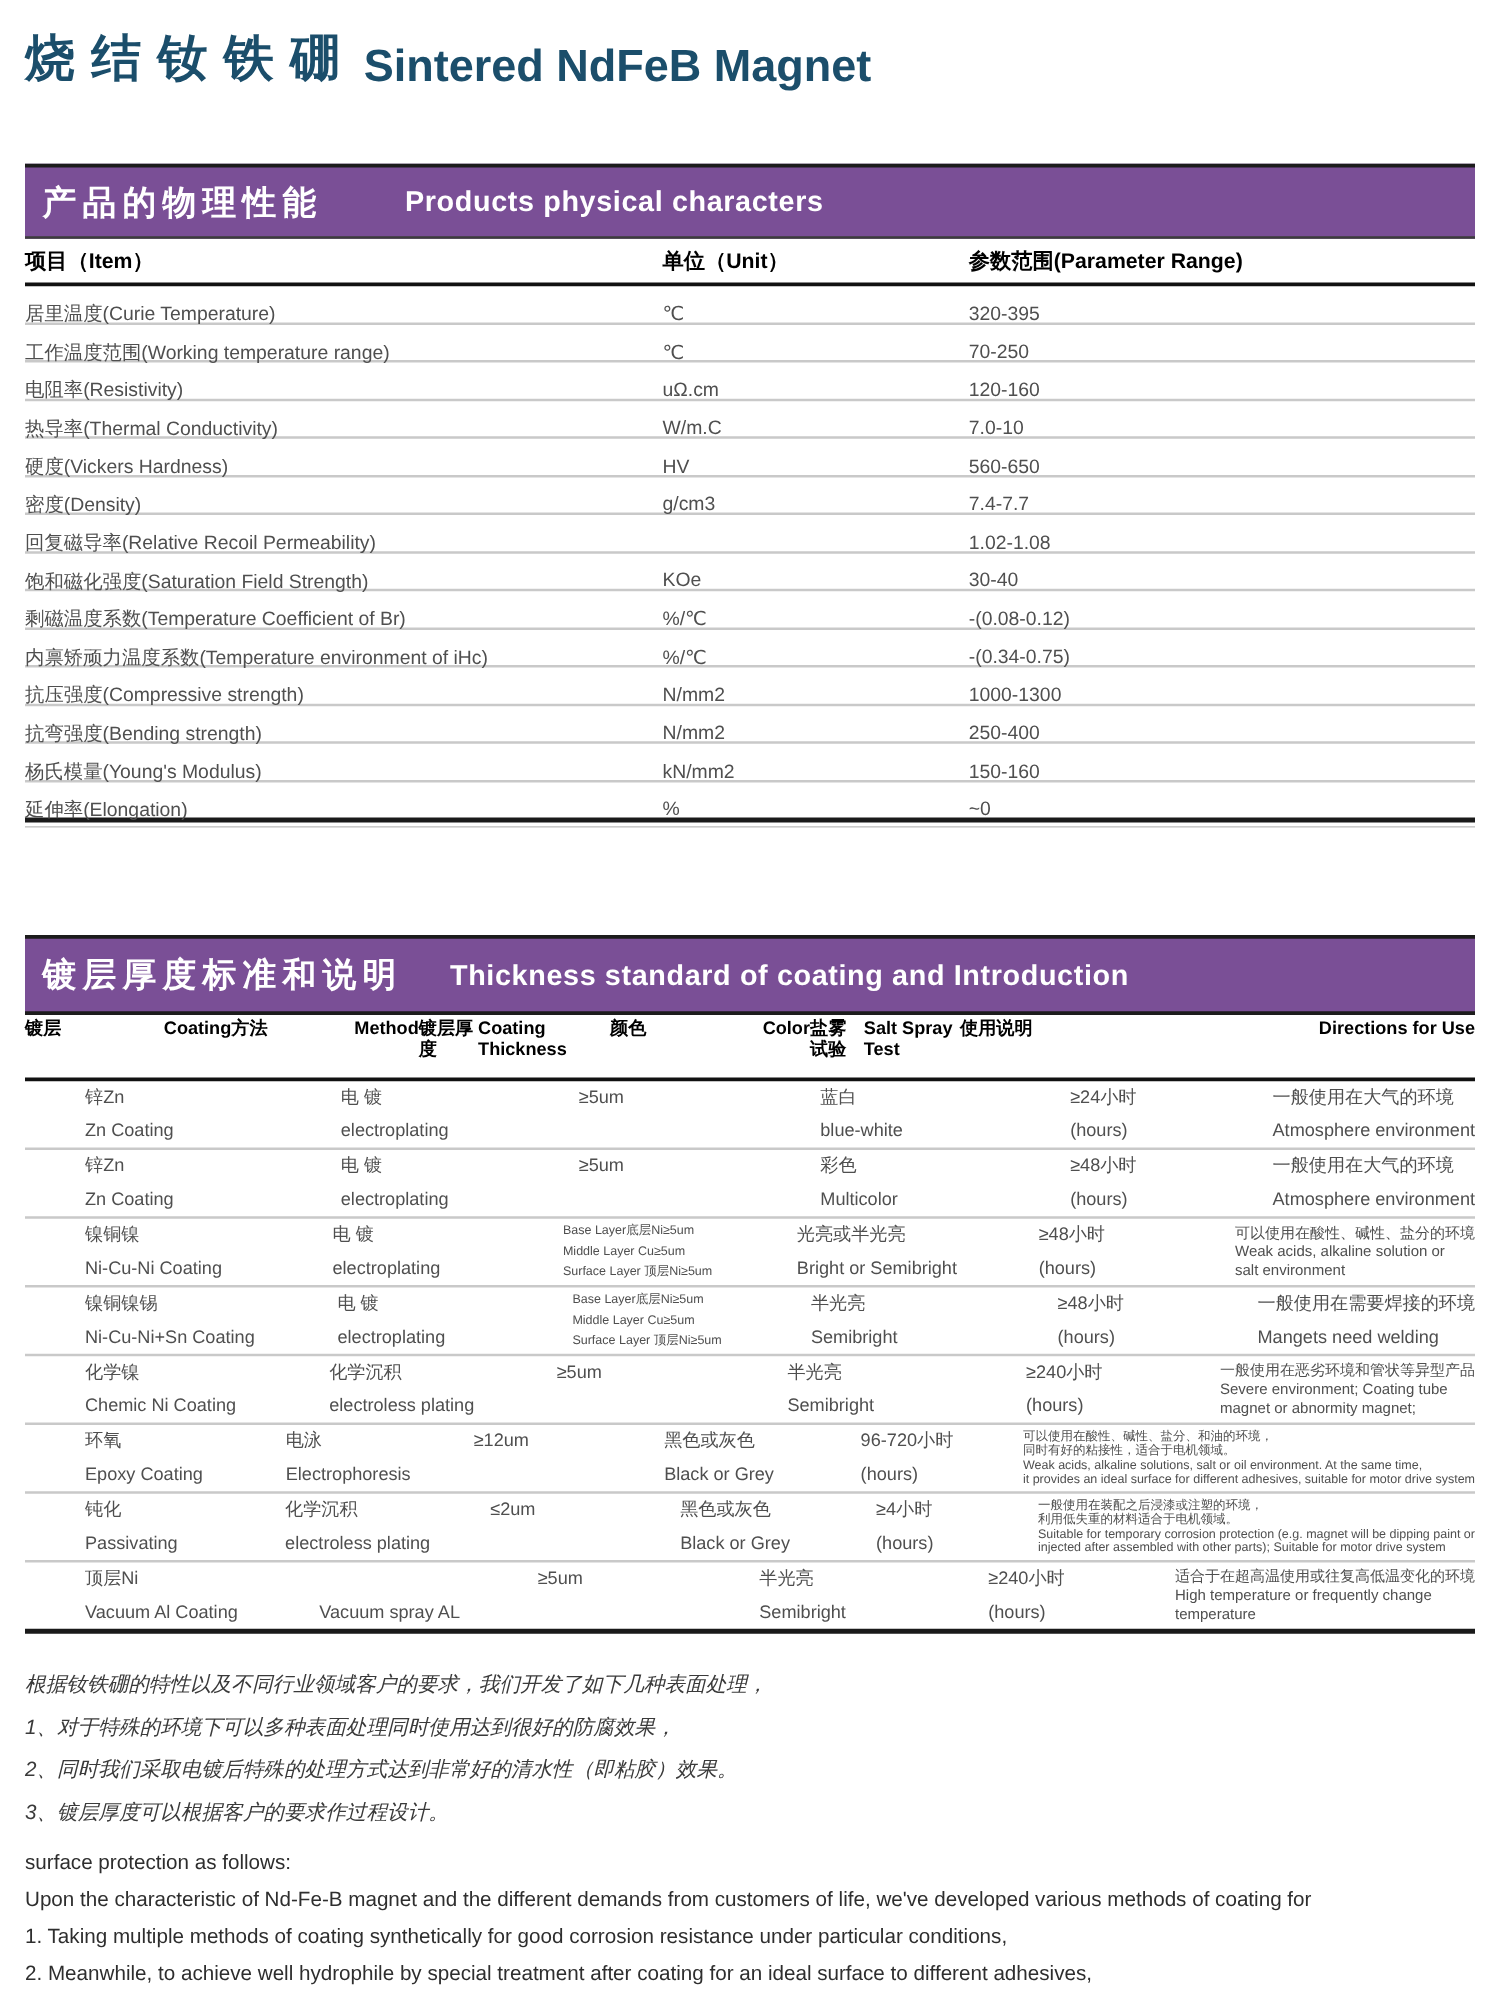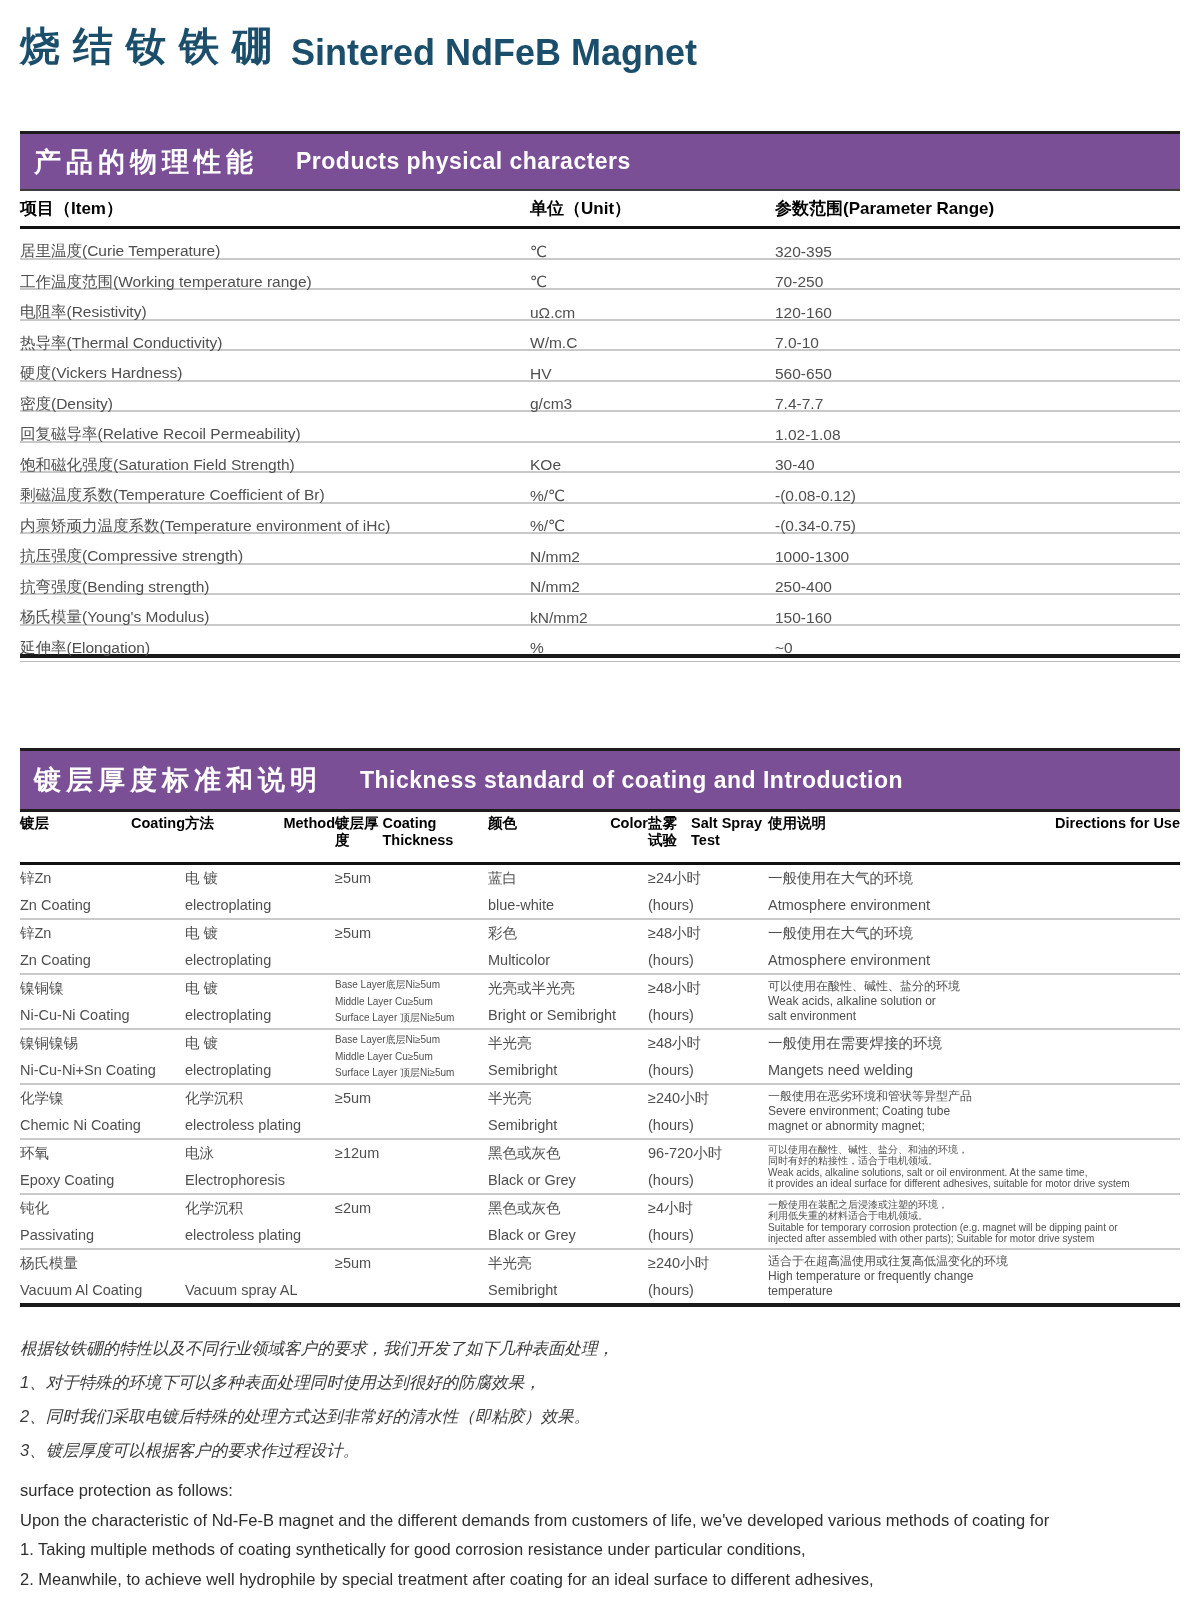--- a/index.html
+++ b/index.html
@@ -13,21 +13,21 @@
   
   .title-row{display:flex;align-items:flex-end;height:56px;margin-bottom:57px;}
   .title-zh{font-size:40px;font-weight:bold;color:#1b4e6b;letter-spacing:13px;}
   .title-en{font-size:36px;font-weight:bold;color:#1b4e6b;margin-left:6px;letter-spacing:0px;}
 
   
   .banner{
     background:#7a4f96;border-top:3px solid #1c1c1c;
     display:flex;align-items:center;padding-left:14px;
   }
-  .banner1{height:55px;border-bottom:2px solid #3c3c3c;}
+  .banner1{height:55px;border-bottom:2px solid #3c3c3c;gap:28px;}
   .banner2{height:58px;border-bottom:3px solid #1c1c1c;}
   .banner .zh{color:#fff;font-size:27px;font-weight:bold;letter-spacing:5px;}
   .banner .en{color:#fff;font-size:23px;font-weight:bold;margin-left:38px;letter-spacing:0.5px;}
 
   
   .phead{display:flex;height:35px;align-items:center;border-bottom:3px solid #111;}
   .phead .h{font-size:17px;font-weight:bold;color:#000;}
   .c0{width:510px;}
   .c1{width:245px;}
   .c2{flex:1;}
@@ -41,21 +41,21 @@
   .chc{display:flex;flex-direction:row;justify-content:space-between;}
   .chc div{font-size:14.5px;font-weight:bold;color:#000;line-height:1.15;}
   .k0{width:165px;}
   .k1{width:150px;}
   .k2{width:153px;}
   .k3{width:160px;}
   .k4{width:120px;}
   .k5{flex:1;}
   .crow{display:flex;height:45px;padding:4px 0;border-bottom:2px solid #c9c9c9;}
   .crow:last-child{border-bottom:none;}
-  .ccell{display:flex;flex-direction:column;justify-content:space-between;}
+  .ccell{display:flex;flex-direction:column;justify-content:space-between;margin-left:48px;}
   .cl{color:#4f4f4f;min-height:1em;white-space:nowrap;}
   .cl.n{font-size:14.5px;line-height:1.25;}
   .cl.m{font-size:12px;line-height:1.25;}
   .cl.s{font-size:10px;line-height:1.2;}
   .cbottom{border-top:4px solid #1a1a1a;height:2px;}
 
   
   .notes-zh{margin-top:22px;font-style:italic;}
   .notes-zh .note-line{font-size:16.5px;color:#3a3a3a;line-height:34px;}
   .notes-en{margin-top:9px;}
@@ -374,21 +374,21 @@
           </div>
           <div class="ccell k5">
             <div class="cl s">一般使用在装配之后浸漆或注塑的环境，</div>
             <div class="cl s">利用低失重的材料适合于电机领域。</div>
             <div class="cl s">Suitable for temporary corrosion protection (e.g. magnet will be dipping paint or</div>
             <div class="cl s">injected after assembled with other parts); Suitable for motor drive system</div>
           </div>
         </div>
         <div class="crow">
           <div class="ccell k0">
-            <div class="cl n">杨氏模量</div>
+            <div class="cl n">顶层Ni</div>
             <div class="cl n">Vacuum Al Coating</div>
           </div>
           <div class="ccell k1">
             <div class="cl n"></div>
             <div class="cl n">Vacuum spray AL</div>
           </div>
           <div class="ccell k2">
             <div class="cl n">≥5um</div>
           </div>
           <div class="ccell k3">

